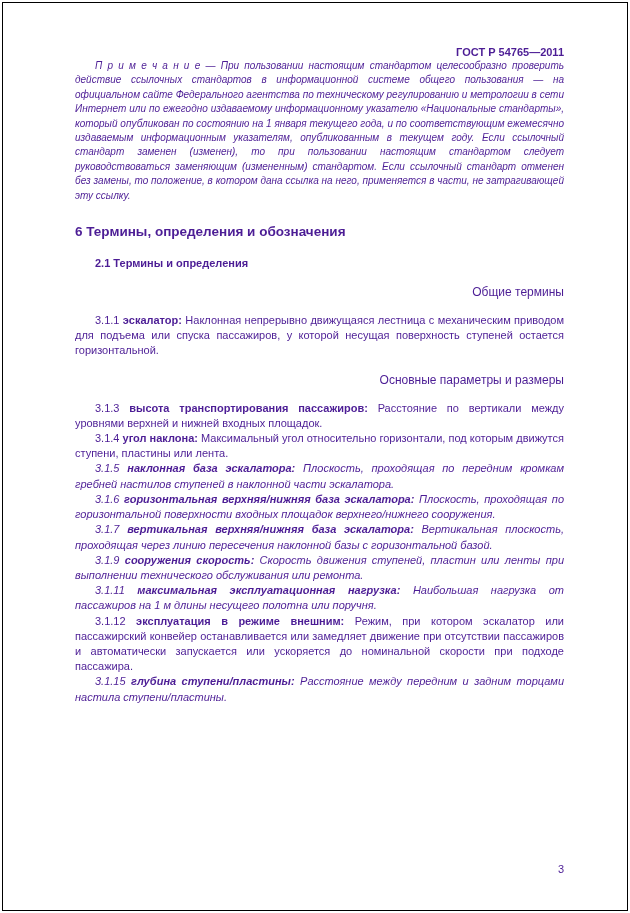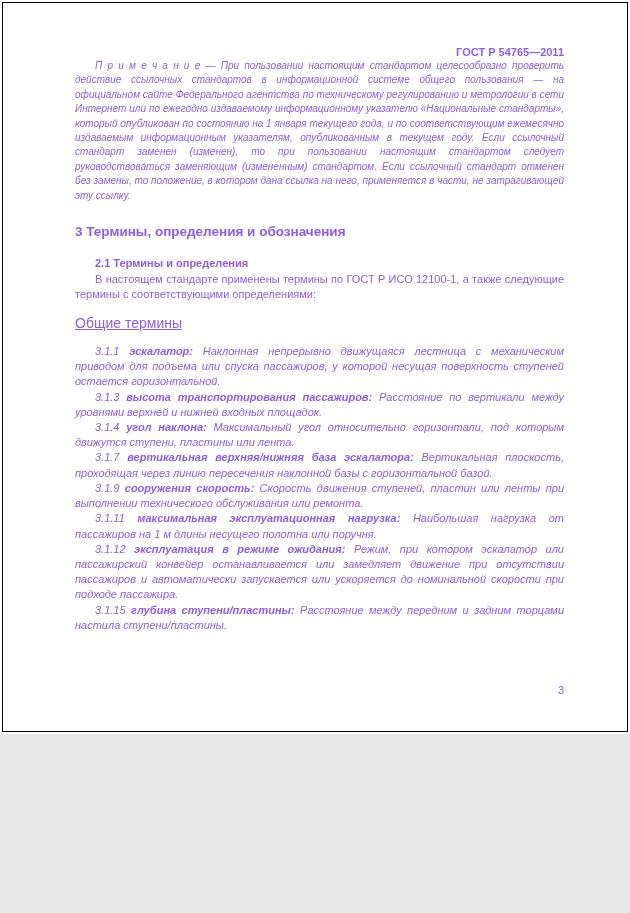--- a/index.html
+++ b/index.html
@@ -1,23 +1,23 @@
 <!DOCTYPE html>
 <html><head>
 <meta charset="utf-8">
 <style>
   html, body { margin: 0; padding: 0; background: #e8e8e8; }
   .page {
     position: relative;
     width: 630px;
-    height: 734px;
+    height: 913px;
     margin: 0 auto;
     background: #ffffff;
     font-family: "Liberation Sans", sans-serif;
-    color: #8b5cf6;
+    color: #4c1d95;
     overflow: hidden;
     box-sizing: border-box;
   }
   .frame {
     position: absolute;
     top: 2px; left: 2px; right: 2px; bottom: 2px;
     border: 1px solid #000000;
     pointer-events: none;
   }
   .content {
@@ -54,32 +54,30 @@
   }
   .intro {
     margin: 1px 0 0 0;
     font-size: 11px;
     line-height: 15px;
     text-align: justify;
     text-indent: 20px;
   }
   .group-title {
     margin: 14px 0 13px 0;
-    font-size: 14px;
+    font-size: 12px;
     line-height: 15px;
-    text-align: left;
-    text-decoration: underline;
+    text-align: right;
   }
   .terms p.term {
     margin: 0;
     font-size: 11px;
     line-height: 15.2px;
     text-align: justify;
     text-indent: 20px;
-    font-style: italic;
   }
   .terms p.term.italic { font-style: italic; }
   .term-name { font-weight: bold; }
   .page-number {
     position: absolute;
     right: 66px;
     bottom: 38px;
     font-size: 11px;
   }
 </style>
@@ -87,41 +85,43 @@
 <body>
 
 <div class="page">
   <div class="frame"></div>
   <div class="content">
 
     <div class="doc-header">ГОСТ Р 54765—2011</div>
 
     <div class="note">П р и м е ч а н и е — При пользовании настоящим стандартом целесообразно проверить действие ссылочных стандартов в информационной системе общего пользования — на официальном сайте Федерального агентства по техническому регулированию и метрологии в сети Интернет или по ежегодно издаваемому информационному указателю «Национальные стандарты», который опубликован по состоянию на 1 января текущего года, и по соответствующим ежемесячно издаваемым информационным указателям, опубликованным в текущем году. Если ссылочный стандарт заменен (изменен), то при пользовании настоящим стандартом следует руководствоваться заменяющим (измененным) стандартом. Если ссылочный стандарт отменен без замены, то положение, в котором дана ссылка на него, применяется в части, не затрагивающей эту ссылку.</div>
 
-    <div class="section-heading">3 Термины, определения и обозначения</div>
+    <div class="section-heading">6 Термины, определения и обозначения</div>
 
     <div class="subsection-heading">2.1 Термины и определения</div>
 
-    <p class="intro">В настоящем стандарте применены термины по ГОСТ Р ИСО 12100-1, а также следующие термины с соответствующими определениями:</p>
 
     <div>
       <div class="group-title">Общие термины</div>
       <div class="terms">
           <p class="term"><span class="term-num">3.1.1 </span><span class="term-name">эскалатор: </span><span class="term-def">Наклонная непрерывно движущаяся лестница с механическим приводом для подъема или спуска пассажиров, у которой несущая поверхность ступеней остается горизонтальной.</span></p>
         </div>
     </div>
 
     <div>
+      <div class="group-title">Основные параметры и размеры</div>
       <div class="terms">
           <p class="term"><span class="term-num">3.1.3 </span><span class="term-name">высота транспортирования пассажиров: </span><span class="term-def">Расстояние по вертикали между уровнями верхней и нижней входных площадок.</span></p>
           <p class="term"><span class="term-num">3.1.4 </span><span class="term-name">угол наклона: </span><span class="term-def">Максимальный угол относительно горизонтали, под которым движутся ступени, пластины или лента.</span></p>
+          <p class="term italic"><span class="term-num">3.1.5 </span><span class="term-name">наклонная база эскалатора: </span><span class="term-def">Плоскость, проходящая по передним кромкам гребней настилов ступеней в наклонной части эскалатора.</span></p>
+          <p class="term italic"><span class="term-num">3.1.6 </span><span class="term-name">горизонтальная верхняя/нижняя база эскалатора: </span><span class="term-def">Плоскость, проходящая по горизонтальной поверхности входных площадок верхнего/нижнего сооружения.</span></p>
           <p class="term italic"><span class="term-num">3.1.7 </span><span class="term-name">вертикальная верхняя/нижняя база эскалатора: </span><span class="term-def">Вертикальная плоскость, проходящая через линию пересечения наклонной базы с горизонтальной базой.</span></p>
           <p class="term italic"><span class="term-num">3.1.9 </span><span class="term-name">сооружения скорость: </span><span class="term-def">Скорость движения ступеней, пластин или ленты при выполнении технического обслуживания или ремонта.</span></p>
           <p class="term italic"><span class="term-num">3.1.11 </span><span class="term-name">максимальная эксплуатационная нагрузка: </span><span class="term-def">Наибольшая нагрузка от пассажиров на 1 м длины несущего полотна или поручня.</span></p>
-          <p class="term"><span class="term-num">3.1.12 </span><span class="term-name">эксплуатация в режиме ожидания: </span><span class="term-def">Режим, при котором эскалатор или пассажирский конвейер останавливается или замедляет движение при отсутствии пассажиров и автоматически запускается или ускоряется до номинальной скорости при подходе пассажира.</span></p>
+          <p class="term"><span class="term-num">3.1.12 </span><span class="term-name">эксплуатация в режиме внешним: </span><span class="term-def">Режим, при котором эскалатор или пассажирский конвейер останавливается или замедляет движение при отсутствии пассажиров и автоматически запускается или ускоряется до номинальной скорости при подходе пассажира.</span></p>
           <p class="term italic"><span class="term-num">3.1.15 </span><span class="term-name">глубина ступени/пластины: </span><span class="term-def">Расстояние между передним и задним торцами настила ступени/пластины.</span></p>
         </div>
     </div>
 
   </div>
 
   <div class="page-number">3</div>
 </div>
 
 </body></html>

